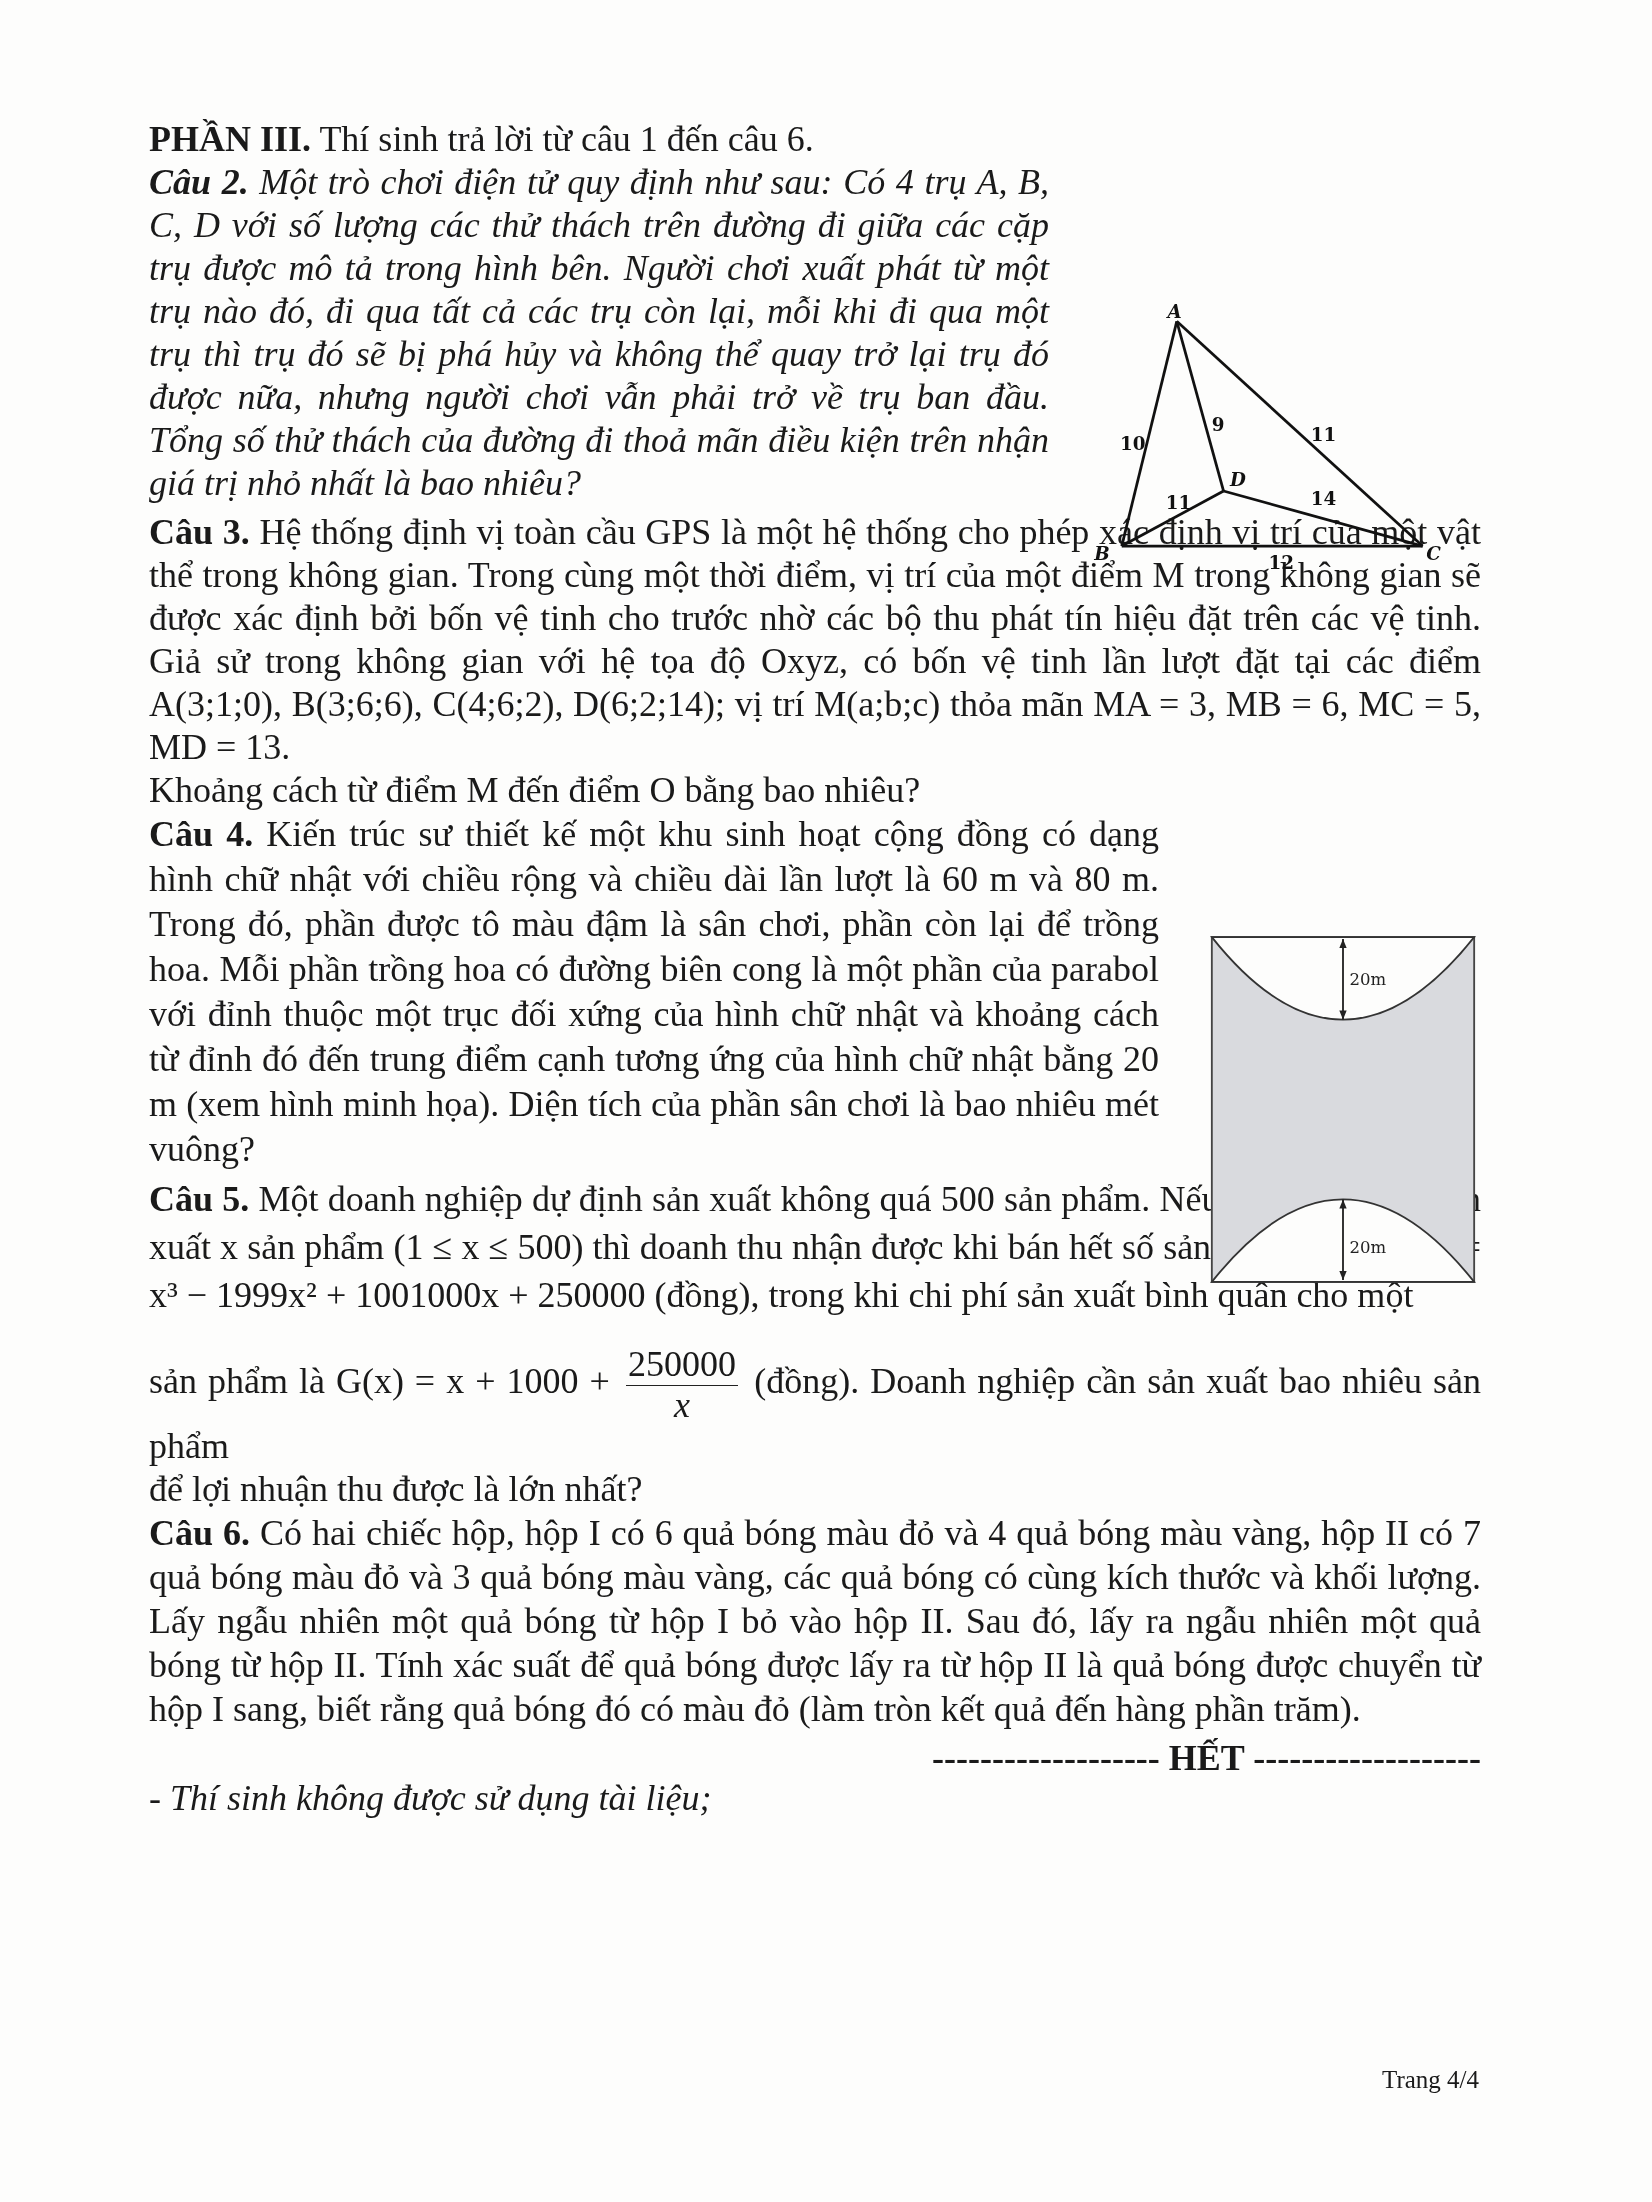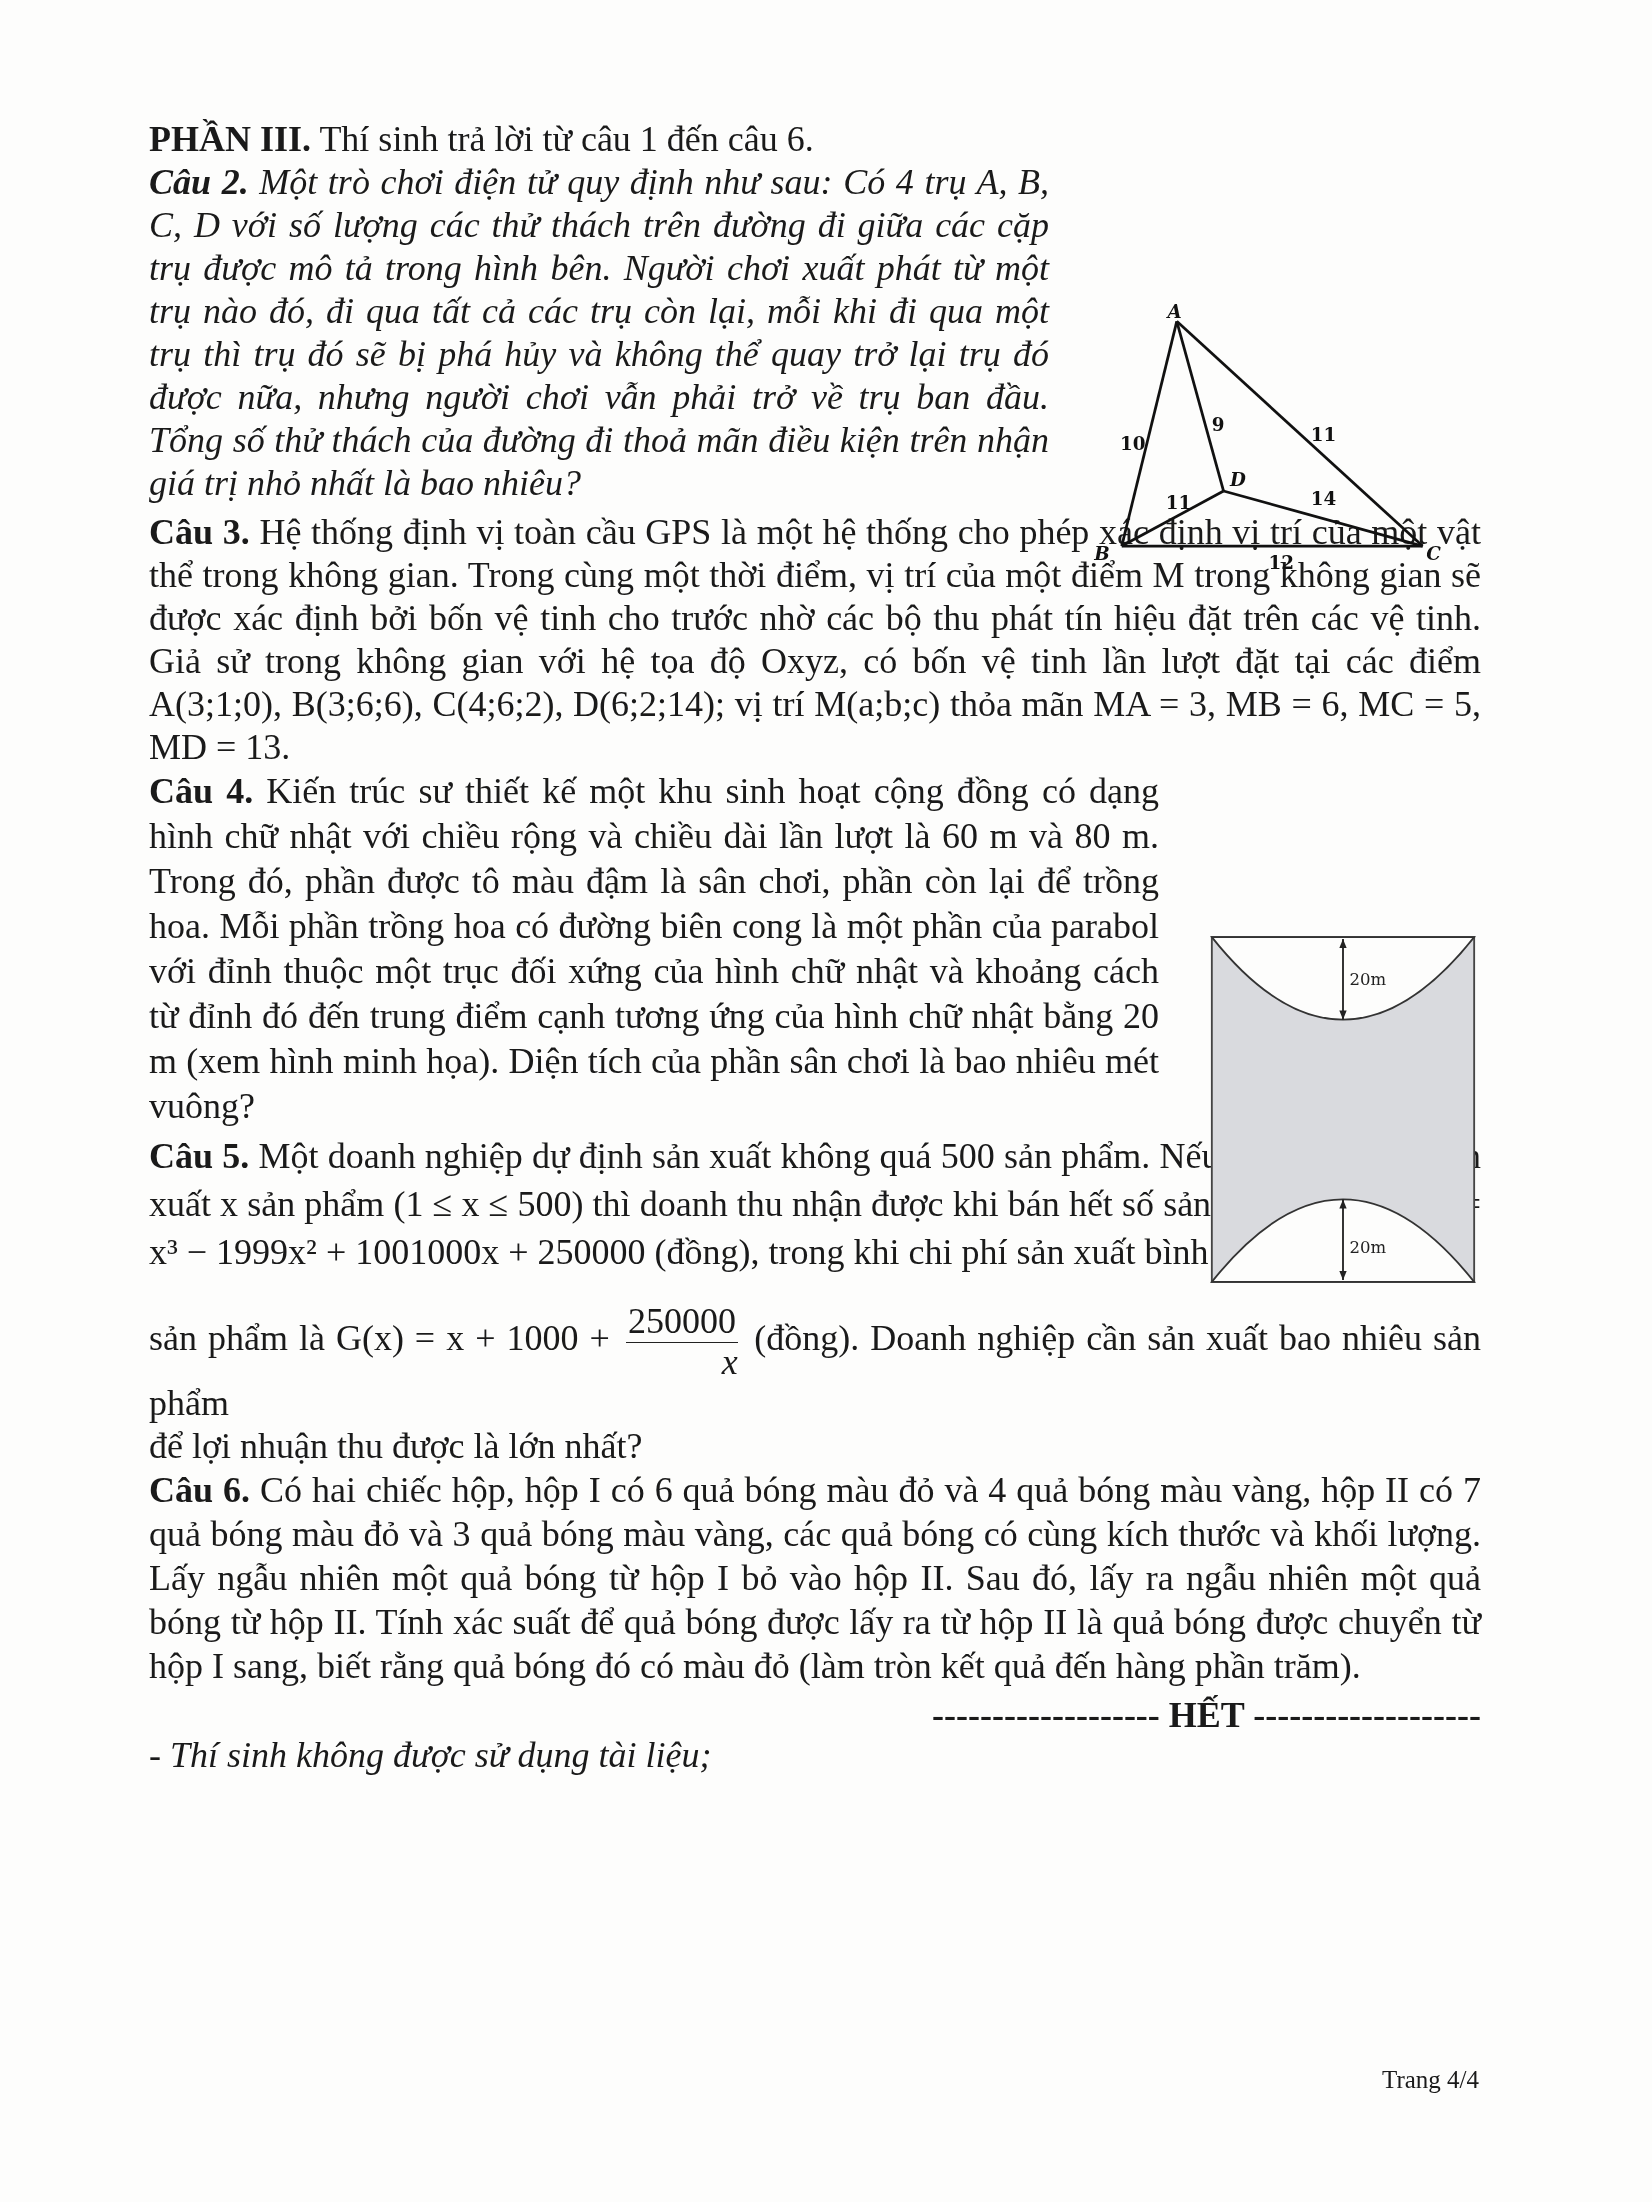--- a/index.html
+++ b/index.html
@@ -4,37 +4,38 @@
 <style>
   html,body{margin:0;padding:0;}
   body{width:1653px;height:2202px;background:#fdfdfc;position:relative;overflow:hidden;
        font-family:"Liberation Serif","DejaVu Serif",serif;color:#1a1a1a;}
   .page{position:absolute;left:149px;top:118px;width:1332px;font-size:36px;line-height:43px;}
   p{margin:0;text-align:justify;}
   .b{font-weight:bold;}
   .wrapL{width:900px;font-style:italic;}
   .wrapL4{width:1010px;}
   .fig{position:absolute;}
-  .frac{display:inline-block;vertical-align:middle;text-align:right;margin:0 5.5px;line-height:1.1;}
+  .frac{display:inline-block;vertical-align:middle;text-align:center;margin:0 5.5px;line-height:1.1;}
   .frac .n{display:block;border-bottom:1.8px solid #222;padding:0 1.8px;}
   .frac .d{display:block;font-style:italic;}
   .het{text-align:right;margin-top:5.5px;}
   .note{font-style:italic;line-height:37px;}
   .pnum{position:absolute;right:174px;top:2066px;font-size:25px;}
 </style>
 </head>
 <body>
 
 <div class="page">
   <p><span class="b">PHẦN III.</span><span> Thí sinh trả lời từ câu 1 đến câu 6.</span></p>
 
 
   <p class="wrapL"><span class="b">Câu 2.</span><span> Một trò chơi điện tử quy định như sau: Có 4 trụ A, B, C, D với số lượng các thử thách trên đường đi giữa các cặp trụ được mô tả trong hình bên. Người chơi xuất phát từ một trụ nào đó, đi qua tất cả các trụ còn lại, mỗi khi đi qua một trụ thì trụ đó sẽ bị phá hủy và không thể quay trở lại trụ đó được nữa, nhưng người chơi vẫn phải trở về trụ ban đầu. Tổng số thử thách của đường đi thoả mãn điều kiện trên nhận giá trị nhỏ nhất là bao nhiêu?</span></p>
 
   <p style="margin-top:5.5px"><span class="b">Câu 3.</span><span> Hệ thống định vị toàn cầu GPS là một hệ thống cho phép xác định vị trí của một vật thể trong không gian. Trong cùng một thời điểm, vị trí của một điểm M trong không gian sẽ được xác định bởi bốn vệ tinh cho trước nhờ các bộ thu phát tín hiệu đặt trên các vệ tinh. Giả sử trong không gian với hệ tọa độ Oxyz, có bốn vệ tinh lần lượt đặt tại các điểm A(3;1;0), B(3;6;6), C(4;6;2), D(6;2;14); vị trí M(a;b;c) thỏa mãn MA = 3, MB = 6, MC = 5, MD = 13.</span></p>
+  <p>Khoảng cách từ điểm M đến điểm O bằng bao nhiêu?</p>
 
   <p class="wrapL4" style="line-height:45px"><span class="b">Câu 4.</span><span> Kiến trúc sư thiết kế một khu sinh hoạt cộng đồng có dạng hình chữ nhật với chiều rộng và chiều dài lần lượt là 60 m và 80 m. Trong đó, phần được tô màu đậm là sân chơi, phần còn lại để trồng hoa. Mỗi phần trồng hoa có đường biên cong là một phần của parabol với đỉnh thuộc một trục đối xứng của hình chữ nhật và khoảng cách từ đỉnh đó đến trung điểm cạnh tương ứng của hình chữ nhật bằng 20 m (xem hình minh họa). Diện tích của phần sân chơi là bao nhiêu mét vuông?</span></p>
 
   <p style="margin-top:3.7px;line-height:48px"><span class="b">Câu 5.</span><span> Một doanh nghiệp dự định sản xuất không quá 500 sản phẩm. Nếu doanh nghiệp sản xuất x sản phẩm (1 ≤ x ≤ 500) thì doanh thu nhận được khi bán hết số sản phẩm đó là F(x) = x³ − 1999x² + 1001000x + 250000 (đồng), trong khi chi phí sản xuất bình quân cho một</span></p>
   <p style="margin-top:26px"><span>sản phẩm là G(x) = x + 1000 + </span><span class="frac"><span class="n">250000</span><span class="d">x</span></span><span> (đồng). Doanh nghiệp cần sản xuất bao nhiêu sản phẩm</span></p>
   <p>để lợi nhuận thu được là lớn nhất?</p>
 
   <p style="line-height:44px"><span class="b">Câu 6.</span><span> Có hai chiếc hộp, hộp I có 6 quả bóng màu đỏ và 4 quả bóng màu vàng, hộp II có 7 quả bóng màu đỏ và 3 quả bóng màu vàng, các quả bóng có cùng kích thước và khối lượng. Lấy ngẫu nhiên một quả bóng từ hộp I bỏ vào hộp II. Sau đó, lấy ra ngẫu nhiên một quả bóng từ hộp II. Tính xác suất để quả bóng được lấy ra từ hộp II là quả bóng được chuyển từ hộp I sang, biết rằng quả bóng đó có màu đỏ (làm tròn kết quả đến hàng phần trăm).</span></p>
 
   <p class="het b">------------------- HẾT -------------------</p>

